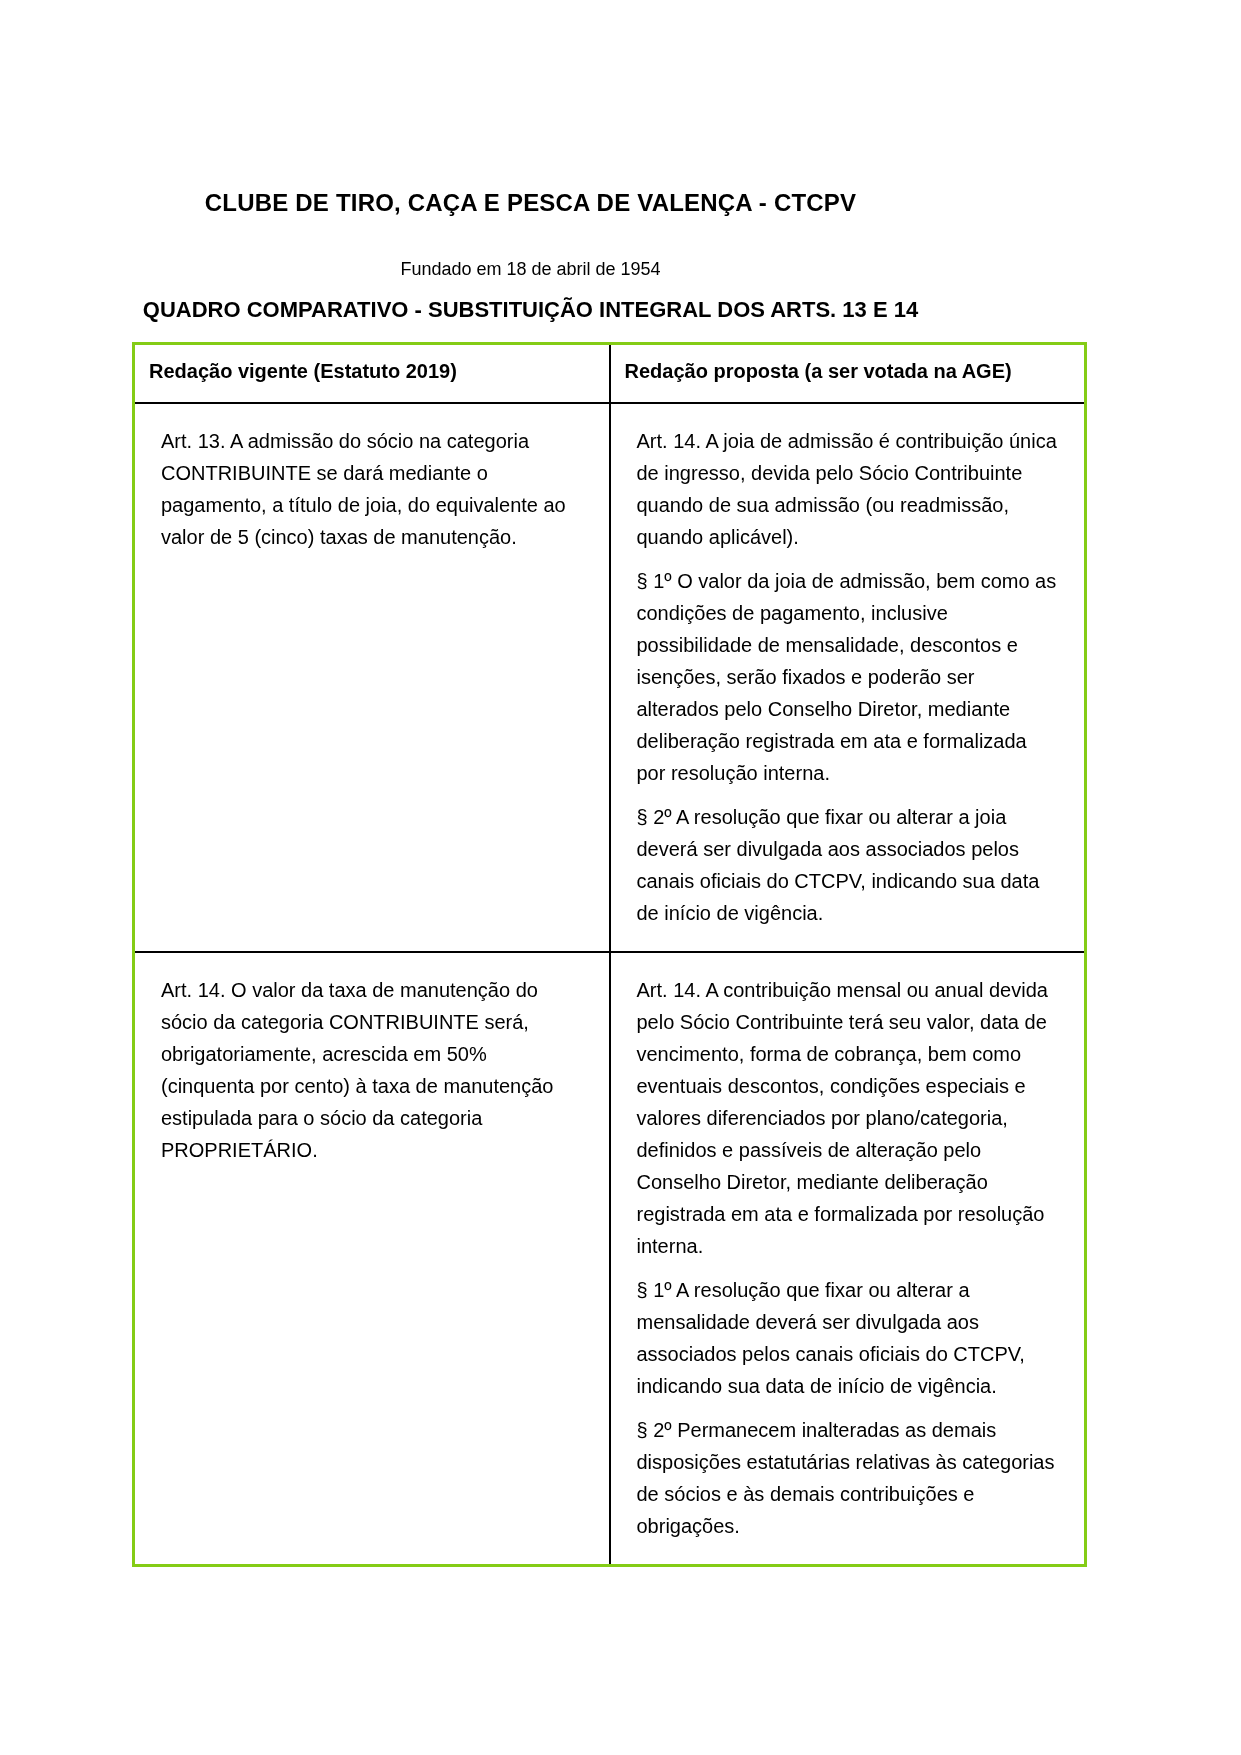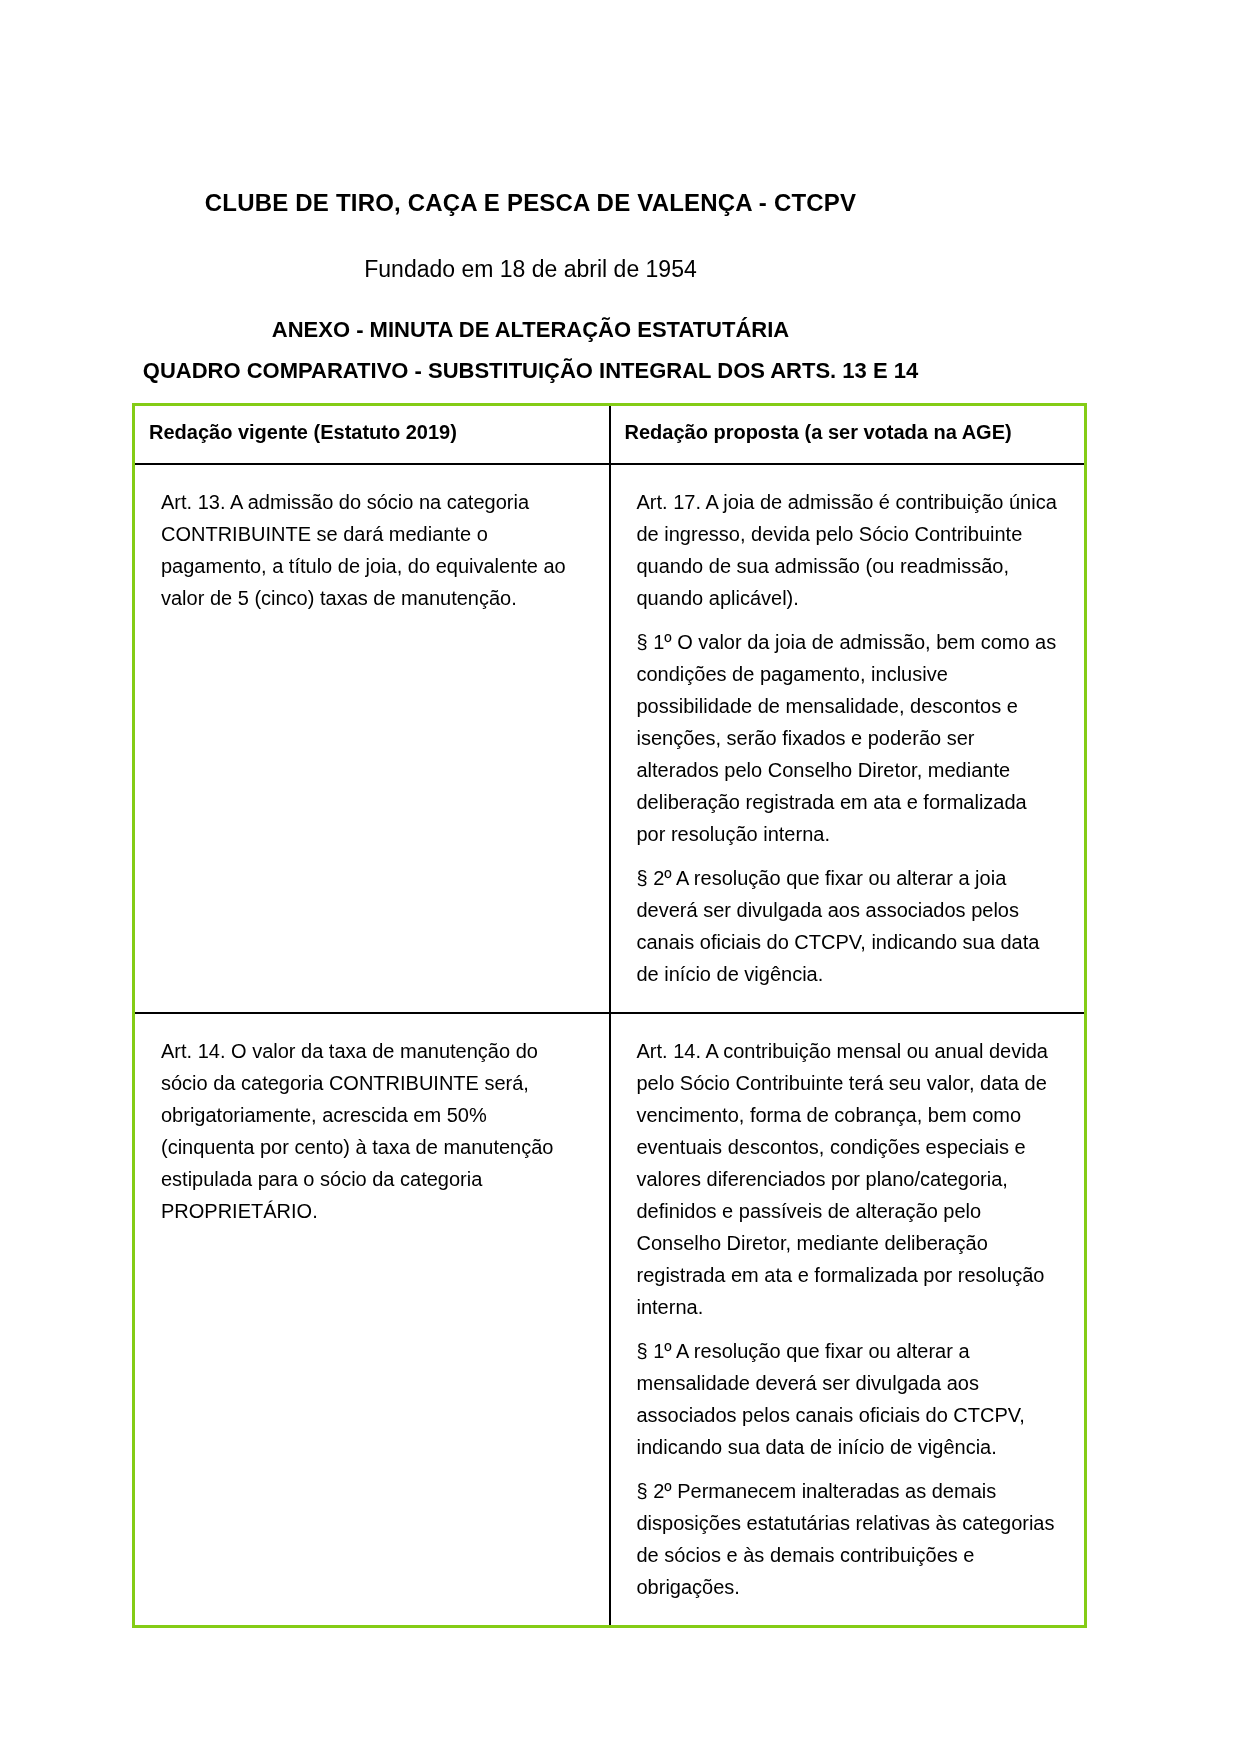--- a/index.html
+++ b/index.html
@@ -26,21 +26,21 @@
   .doc-title {
     font-size: 24px;
     line-height: 30px;
     font-weight: bold;
     text-align: center;
     letter-spacing: 0.2px;
   }
 
   .founded-line {
     margin-top: 38px;
-    font-size: 23px;
+    font-size: 18px;
     line-height: 27px;
     font-weight: normal;
     text-align: center;
   }
 
   .annex-heading {
     margin-top: 33px;
     font-size: 22px;
     line-height: 28px;
     font-weight: bold;
@@ -96,39 +96,38 @@
 </style>
 </head>
 <body>
 
 <div class="page">
 
   <h1 class="doc-title">CLUBE DE TIRO, CAÇA E PESCA DE VALENÇA - CTCPV</h1>
 
   <p class="founded-line">Fundado em 18 de abril de 1954</p>
 
-  <h2 class="annex-heading">ANEXO - MINUTA DE ALTERAÇÃO ESTATUTÁRIA</h2>
 
 
   <h2 class="table-heading">QUADRO COMPARATIVO - SUBSTITUIÇÃO INTEGRAL DOS ARTS. 13 E 14</h2>
 
   <table class="comparison">
     <thead>
       <tr>
         <th>Redação vigente (Estatuto 2019)</th>
         <th>Redação proposta (a ser votada na AGE)</th>
       </tr>
     </thead>
     <tbody>
         <tr>
           <td>
             <p>Art. 13. A admissão do sócio na categoria CONTRIBUINTE se dará mediante o pagamento, a título de joia, do equivalente ao valor de 5 (cinco) taxas de manutenção.</p>
           </td>
           <td>
-            <p>Art. 17. A joia de admissão é contribuição única de ingresso, devida pelo Sócio Contribuinte quando de sua admissão (ou readmissão, quando aplicável).</p>
+            <p>Art. 14. A joia de admissão é contribuição única de ingresso, devida pelo Sócio Contribuinte quando de sua admissão (ou readmissão, quando aplicável).</p>
             <p>§ 1º O valor da joia de admissão, bem como as condições de pagamento, inclusive possibilidade de mensalidade, descontos e isenções, serão fixados e poderão ser alterados pelo Conselho Diretor, mediante deliberação registrada em ata e formalizada por resolução interna.</p>
             <p>§ 2º A resolução que fixar ou alterar a joia deverá ser divulgada aos associados pelos canais oficiais do CTCPV, indicando sua data de início de vigência.</p>
           </td>
         </tr>
         <tr>
           <td>
             <p>Art. 14. O valor da taxa de manutenção do sócio da categoria CONTRIBUINTE será, obrigatoriamente, acrescida em 50% (cinquenta por cento) à taxa de manutenção estipulada para o sócio da categoria PROPRIETÁRIO.</p>
           </td>
           <td>
             <p>Art. 14. A contribuição mensal ou anual devida pelo Sócio Contribuinte terá seu valor, data de vencimento, forma de cobrança, bem como eventuais descontos, condições especiais e valores diferenciados por plano/categoria, definidos e passíveis de alteração pelo Conselho Diretor, mediante deliberação registrada em ata e formalizada por resolução interna.</p>

